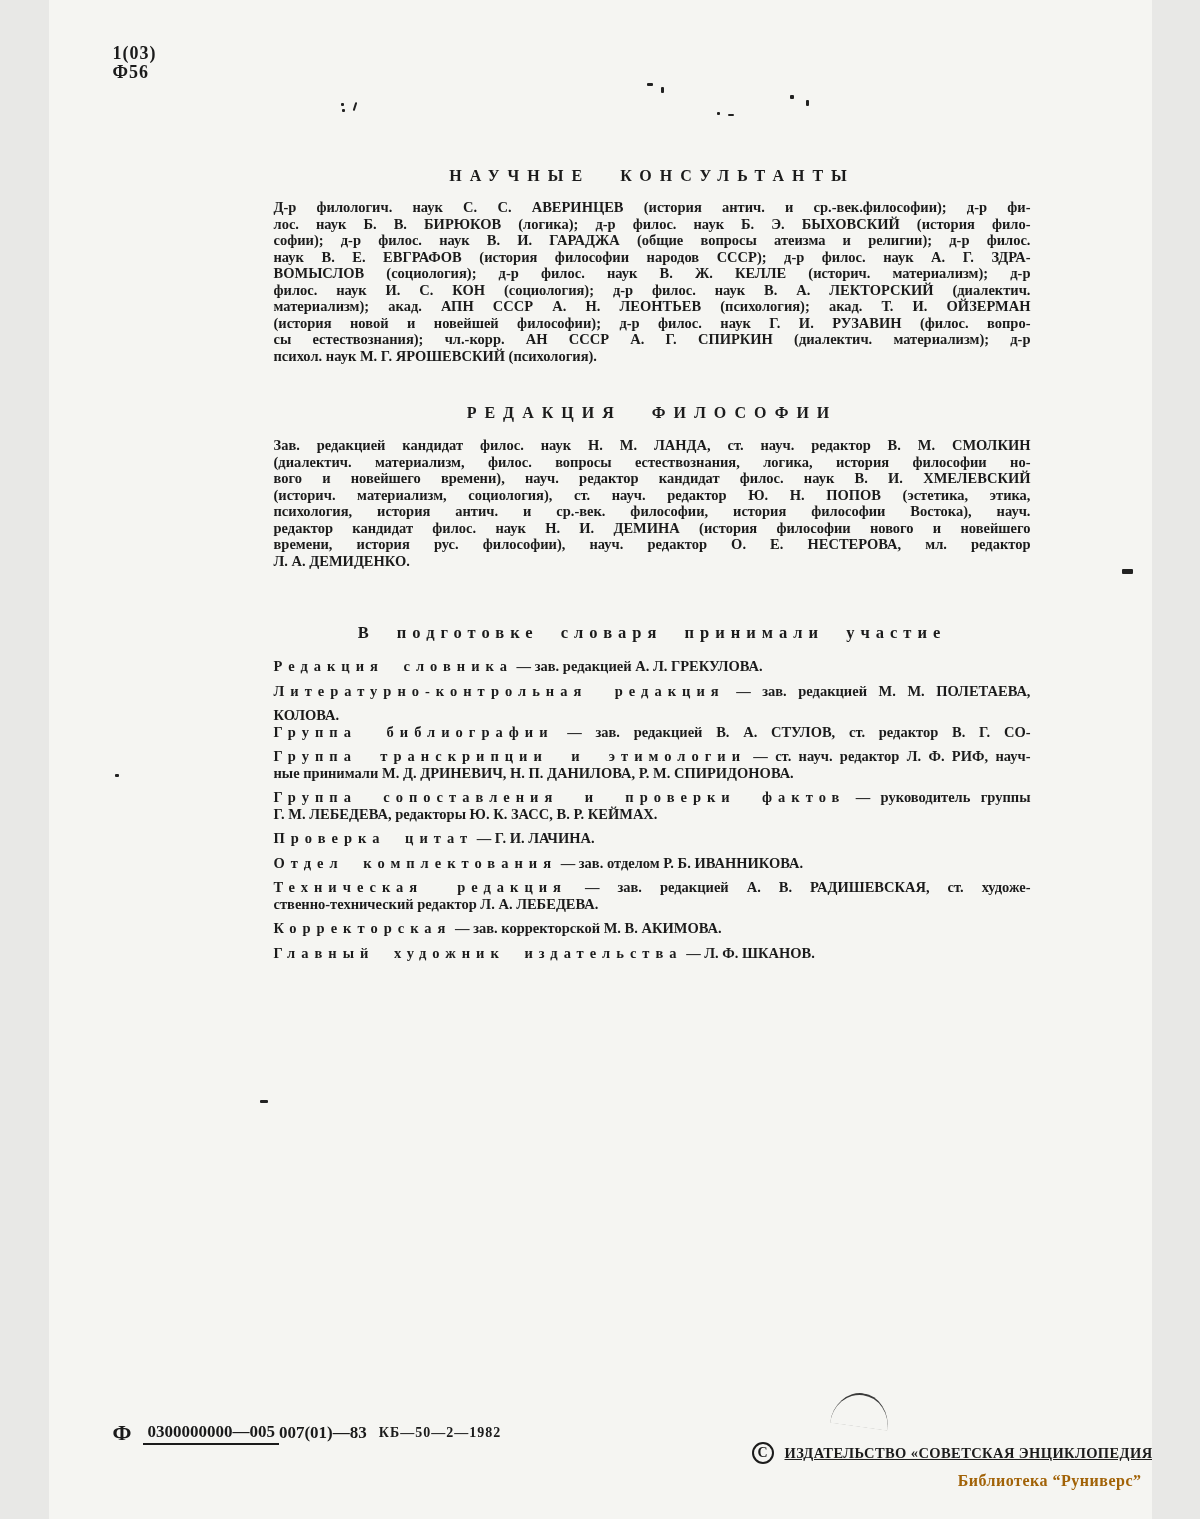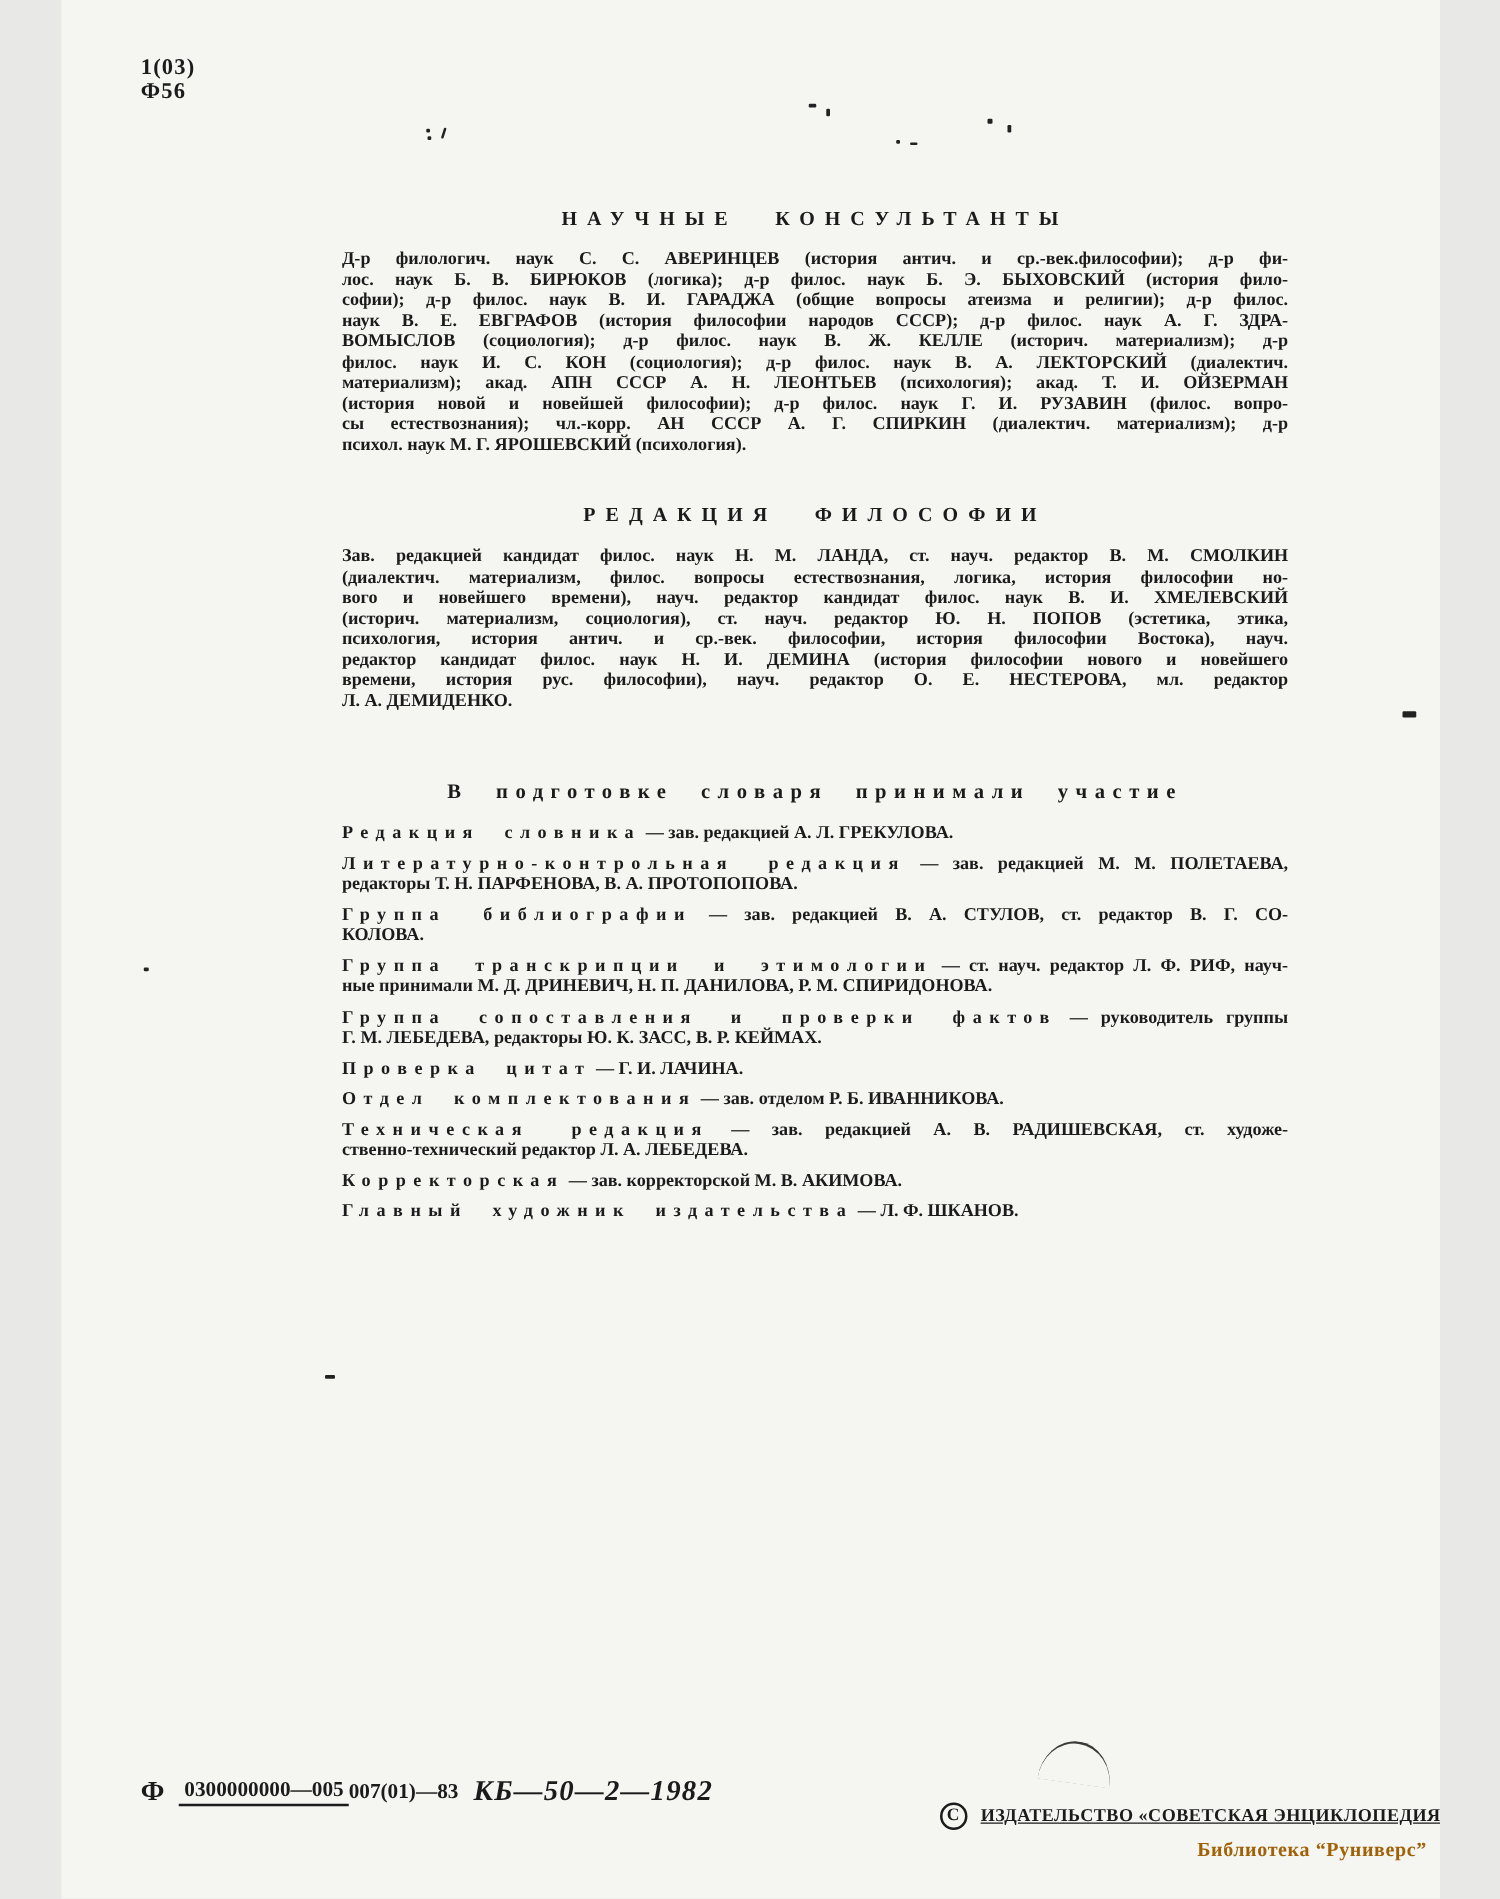--- a/index.html
+++ b/index.html
@@ -41,21 +41,21 @@
   
   .imprint-left {
     position: absolute; left: 64px; top: 1420px;
     display: flex; align-items: center; gap: 12px;
     font-size: 17px;
   }
   .imprint-letter { font-size: 22px; }
   .frac { display: inline-flex; text-align: center; line-height: 20px; }
   .frac .num { border-bottom: 2px solid #1b1b1b; padding: 0 4px 1px 4px; }
   .frac .den { padding-top: 1px; }
-  .imprint-code { font-size: 23px; letter-spacing: 1px; font-style: italic; }
+  .imprint-code { font-size: 14px; letter-spacing: 1px; }
   .copyright {
     position: absolute; left: 703px; top: 1442px;
     display: flex; align-items: center; gap: 11px;
   }
   .c-circle {
     display: inline-flex; align-items: center; justify-content: center;
     width: 22px; height: 22px;
     border: 2.5px solid #1b1b1b; border-radius: 50%;
     font-size: 14px; flex: 0 0 auto;
   }
@@ -119,26 +119,25 @@
     <div class="sec-heading mixedcase">В подготовке словаря принимали участие</div>
   </div>
   <div class="col" style="top:658px">
 
     <div class="item">
       <div class="ln"><span class="lead">Редакция словника</span> <span>— зав. редакцией А. Л. ГРЕКУЛОВА.</span></div>
     </div>
 
     <div class="item">
       <div class="ln j"><span class="lead">Литературно-контрольная редакция</span> <span>— зав. редакцией М. М. ПОЛЕТАЕВА,</span></div>
-      <div class="ln">редакторы Т. Н. ПАРФЕНОВА, В. А. ПРОТОПОПОВА.</div>
-    </div>
-
-    <div class="item">
+    </div>
+
+    <div class="item">
+      <div class="ln">КОЛОВА.</div>
       <div class="ln j"><span class="lead">Группа библиографии</span> <span>— зав. редакцией В. А. СТУЛОВ, ст. редактор В. Г. СО-</span></div>
-      <div class="ln">КОЛОВА.</div>
     </div>
 
     <div class="item">
       <div class="ln j"><span class="lead">Группа транскрипции и этимологии</span> <span>— ст. науч. редактор Л. Ф. РИФ, науч-</span></div>
       <div class="ln">ные принимали М. Д. ДРИНЕВИЧ, Н. П. ДАНИЛОВА, Р. М. СПИРИДОНОВА.</div>
     </div>
 
     <div class="item">
       <div class="ln j"><span class="lead">Группа сопоставления и проверки фактов</span> <span>— руководитель группы</span></div>
       <div class="ln">Г. М. ЛЕБЕДЕВА, редакторы Ю. К. ЗАСС, В. Р. КЕЙМАХ.</div>

